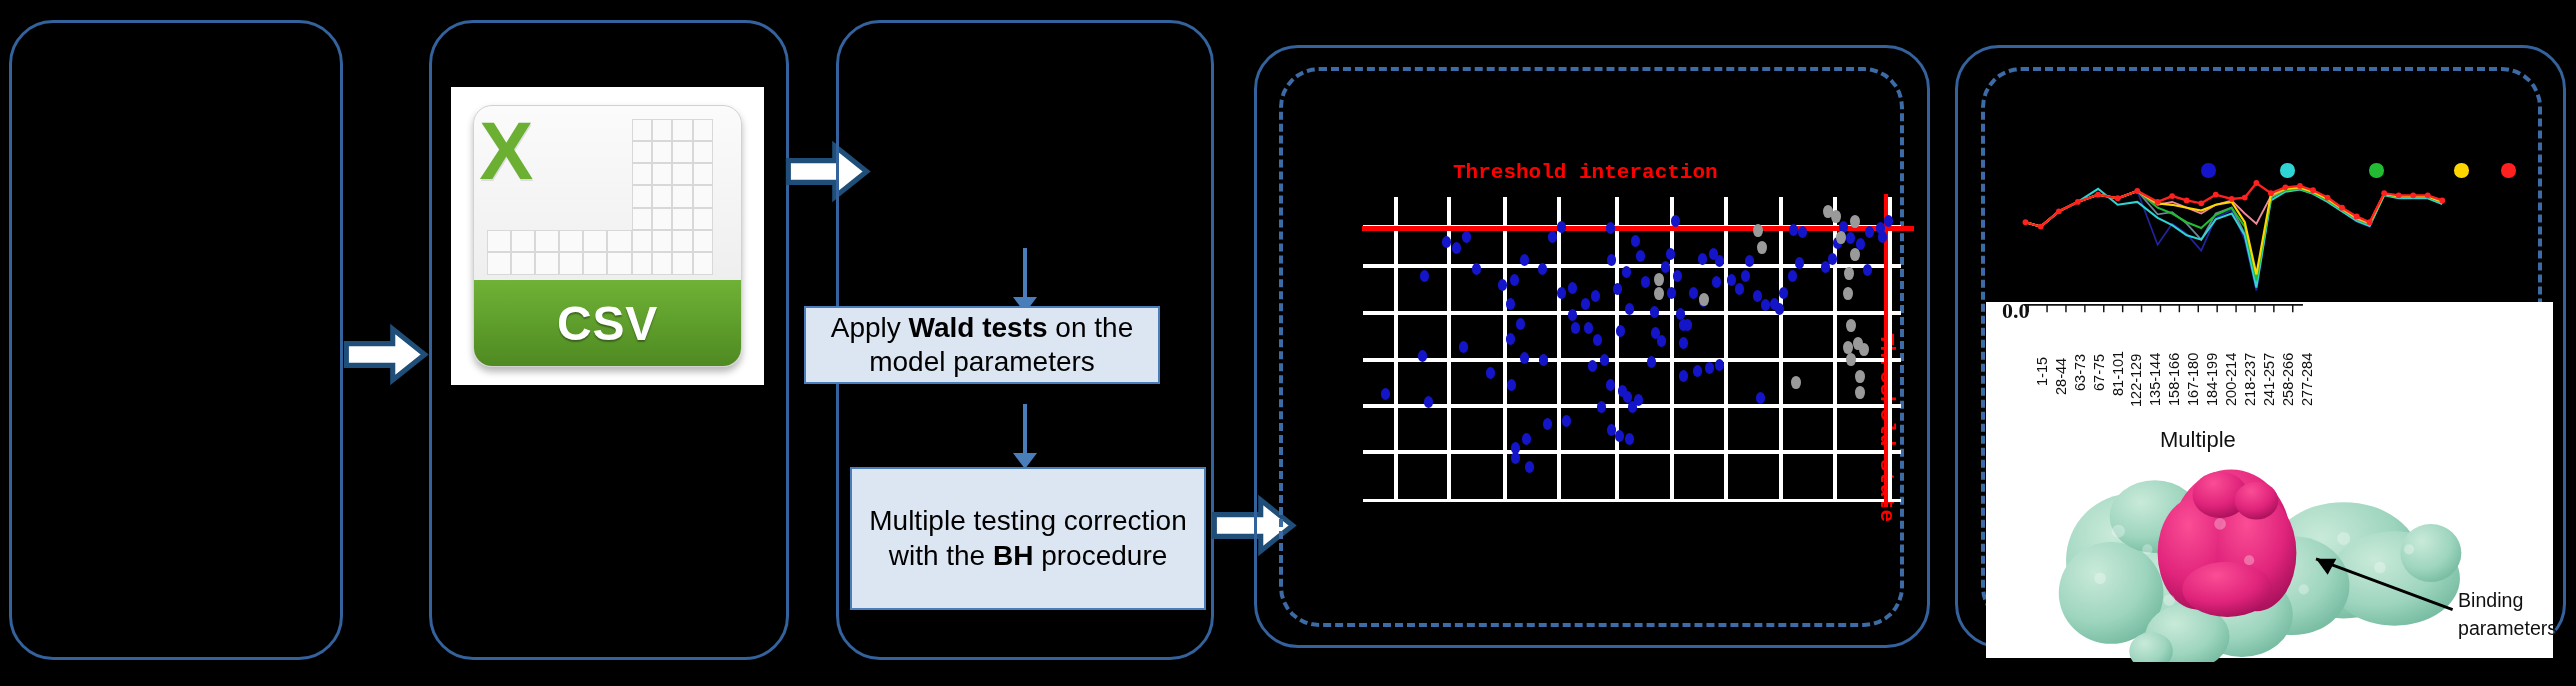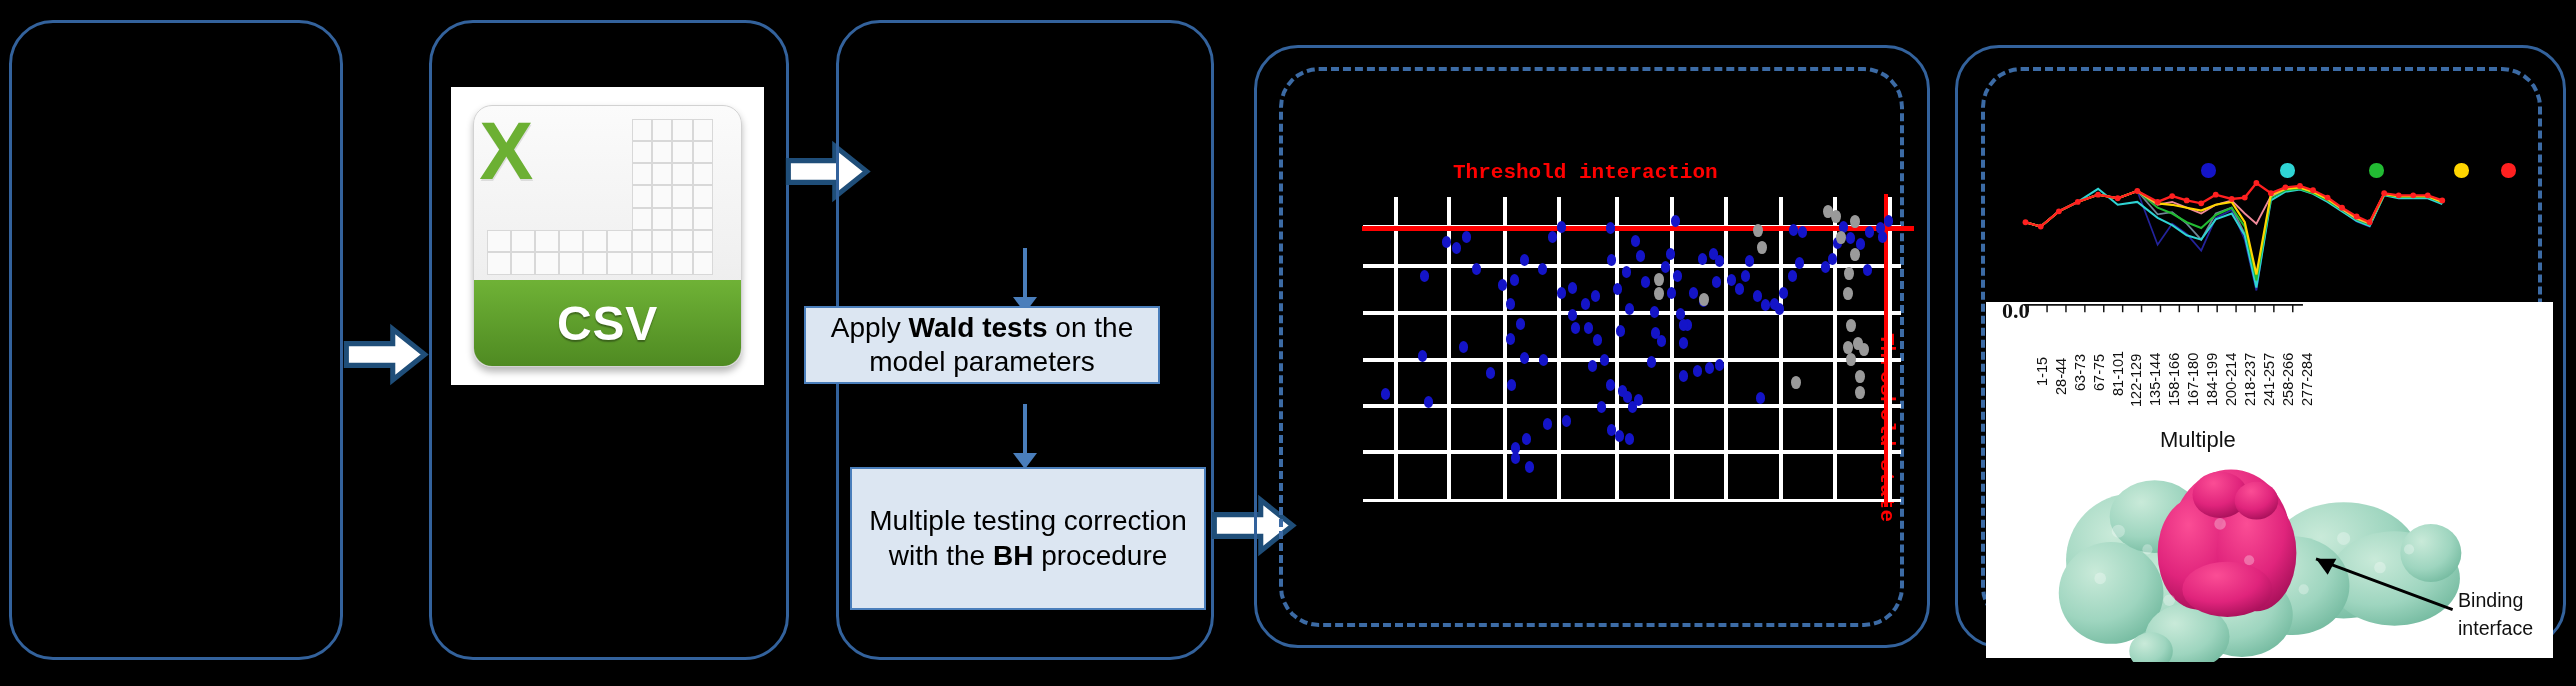--- a/index.html
+++ b/index.html
@@ -571,18 +571,18 @@
           <circle cx="415" cy="200" r="7"></circle>
             <circle cx="560" cy="145" r="7"></circle>
           <circle cx="300" cy="110" r="8"></circle>
             <circle cx="340" cy="160" r="7"></circle>
         </g>
 
         <line x1="620" y1="228" x2="432" y2="158" stroke="#000" stroke-width="4"></line>
         <polygon points="432,158 460,158 448,180" fill="#000"></polygon>
       </svg>
       <div class="callout-text" style="left:456px; top:145px;">Binding</div>
-      <div class="callout-text" style="left:456px; top:173px;">interface</div>
+      <div class="callout-text" style="left:456px; top:173px;">parameters</div>
     </div>
   </div>
 
 </div>
 
 
 </body></html>

